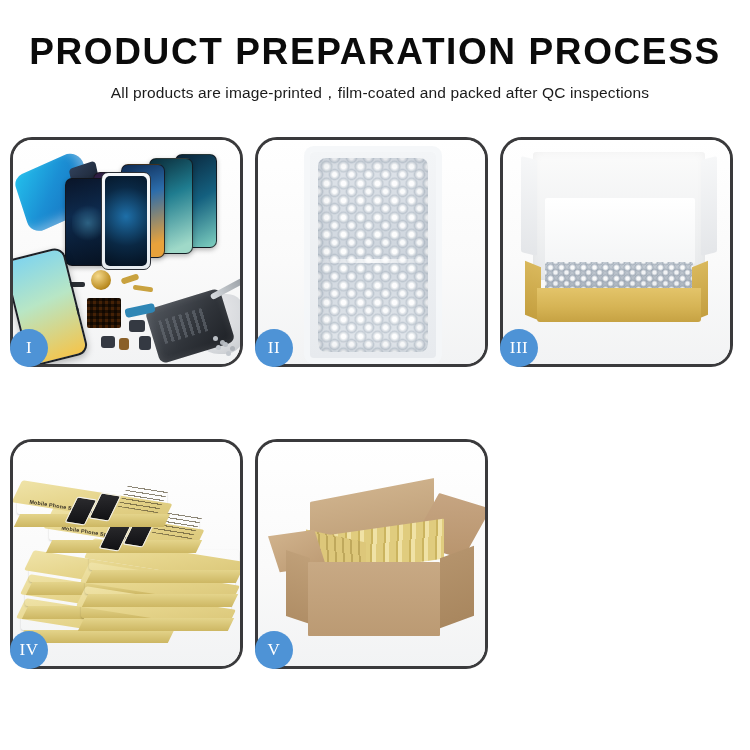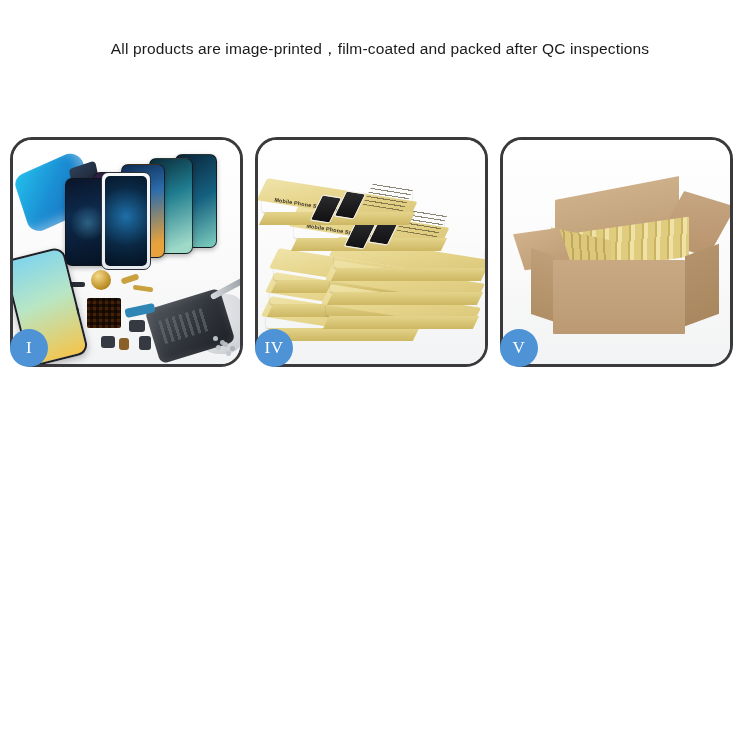--- a/index.html
+++ b/index.html
@@ -435,20 +435,21 @@
     position:absolute; left: 10px; bottom: 2px; width: 190px; height: 10px;
     background: radial-gradient(ellipse at center, rgba(0,0,0,.16), transparent 70%);
   }
 </style>
 </head>
 <body>
 
 <div class="page">
 
   <div class="header">
+    <h1 class="title">PRODUCT PREPARATION PROCESS</h1>
     <p class="subtitle">All products are image-printed，film-coated and packed after QC inspections</p>
   </div>
 
   <div class="grid">
 
     <div class="panel">
       <div class="panel-inner">
         <div class="scene-parts">
           <div class="adhesive"></div>
           <div class="phone-fan">
@@ -475,21 +476,41 @@
           <div class="flex f7"></div>
           <div class="flex f8"></div>
           <div class="screws"></div>
           <div class="tweezer"></div>
           <div class="hand"></div>
         </div>
       </div>
       <div class="badge">I</div>
     </div>
 
-
+    <div class="panel">
+      <div class="panel-inner">
+        <div class="bubble-bag">
+          <div class="bubbles"></div>
+          <div class="bag-seam"></div>
+        </div>
+      </div>
+      <div class="badge">II</div>
+    </div>
+
+    <div class="panel">
+      <div class="panel-inner">
+        <div class="box3-lid"></div>
+        <div class="box3-inner-white"></div>
+        <div class="box3-bubble"></div>
+        <div class="box3-left-flap"></div>
+        <div class="box3-right-flap"></div>
+        <div class="box3-front"></div>
+      </div>
+      <div class="badge">III</div>
+    </div>
 
     <div class="panel">
       <div class="panel-inner">
         <div class="stack">
 
           <div class="kbox" style="left:2px; top:148px; width:150px; height:20px;">
             <div class="top"></div>
             <div class="side"></div>
           </div>
           <div class="kbox" style="left:6px; top:124px; width:150px; height:20px;">

